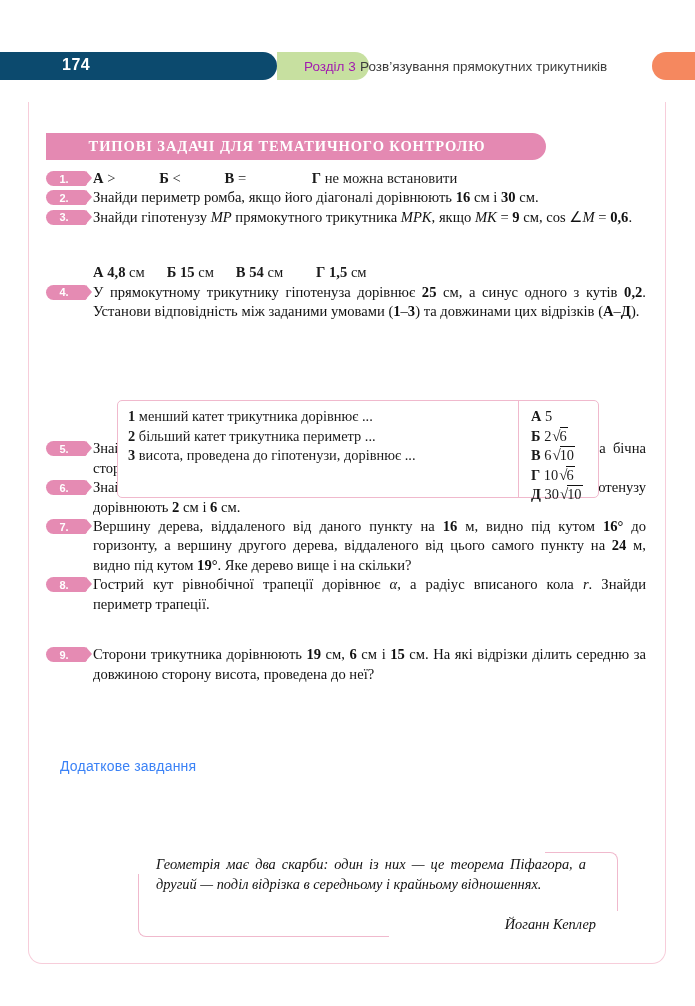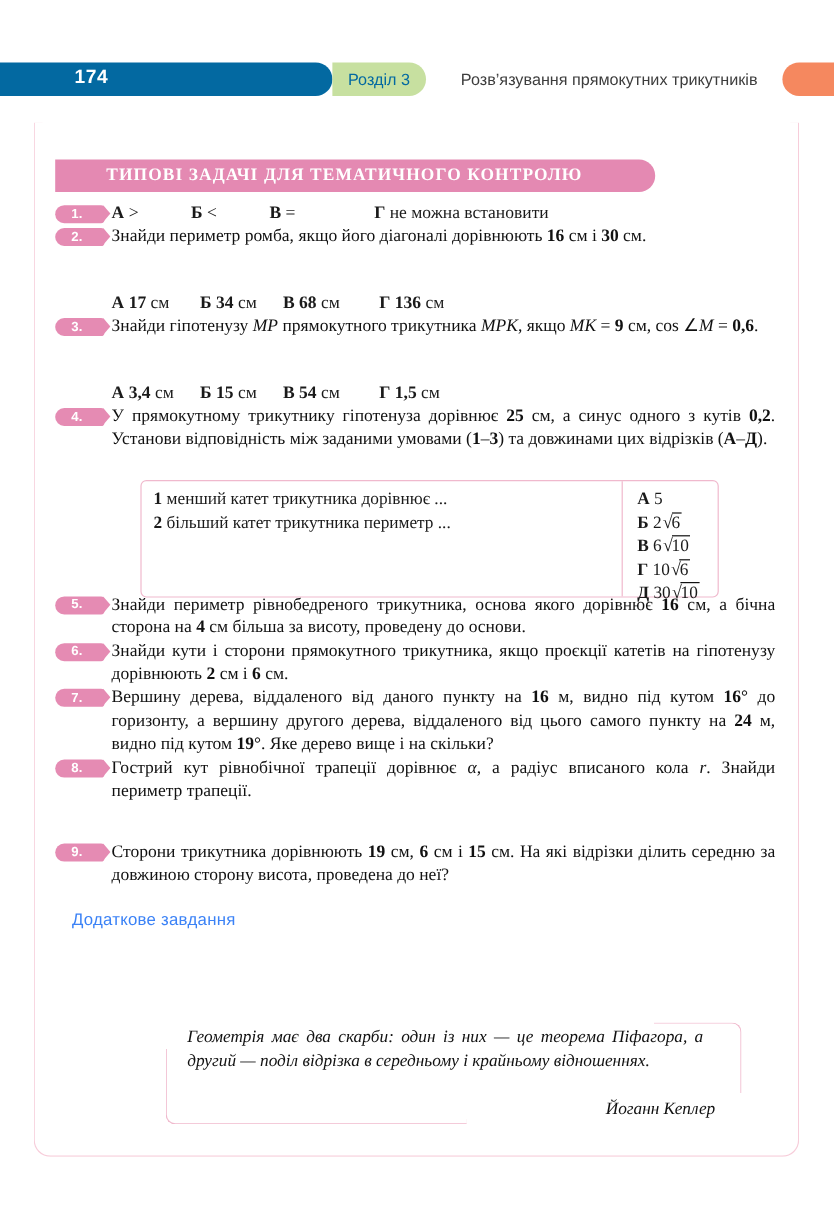--- a/index.html
+++ b/index.html
@@ -23,51 +23,51 @@
     left: 0;
     width: 695px;
     height: 28px;
   }
   .page-num-bar {
     position: absolute;
     left: 0;
     top: 0;
     width: 277px;
     height: 28px;
-    background: #0369a1;
+    background: #0c4a6e;
     border-radius: 0 14px 14px 0;
   }
   .page-num {
     position: absolute;
     left: 62px;
     top: 4px;
     font-family: "Liberation Sans", sans-serif;
     font-weight: bold;
     font-size: 16px;
     color: #ffffff;
     letter-spacing: 0.5px;
   }
   .chapter-pill {
     position: absolute;
     left: 277px;
     top: 0;
     height: 28px;
-    padding: 0 13px 0 13px;
+    padding: 0 13px 0 27px;
     background: #c7e0a0;
     border-radius: 0 14px 14px 0;
     display: flex;
     align-items: center;
     font-family: "Liberation Sans", sans-serif;
     font-size: 13.5px;
-    color: #0369a1;
+    color: #a21caf;
     box-sizing: border-box;
   }
   .chapter-title {
     position: absolute;
-    left: 384px;
+    left: 360px;
     top: 0;
     height: 28px;
     display: flex;
     align-items: center;
     font-family: "Liberation Sans", sans-serif;
     font-size: 13.5px;
     color: #3d3d3d;
     white-space: nowrap;
   }
   .header-cap {
@@ -318,27 +318,26 @@
 <div class="problems">
 
   <div class="problem">
     <span class="badge">1.</span>
     <div class="opts"><b class="bl">А</b> &gt;            <b class="bl">Б</b> &lt;            <b class="bl">В</b> =                  <b class="bl">Г</b> не можна встановити</div>
   </div>
 
   <div class="problem">
     <span class="badge">2.</span>
     <div class="ptext">Знайди периметр ромба, якщо його діагоналі дорівнюють <b class="bl">16</b> см і <b class="bl">30</b> см.</div>
-    <div class="opts"><b class="bl">А 17</b> см       <b class="bl">Б 34</b> см      <b class="bl">В 68</b> см         <b class="bl">Г 136</b> см</div>
   </div>
 
   <div class="problem">
     <span class="badge">3.</span>
     <div class="ptext">Знайди гіпотенузу <i class="mv">MP</i> прямокутного трикутника <i class="mv">MPK</i>, якщо <i class="mv">MK</i> = <b class="bl">9</b> см, cos ∠<i class="mv">M</i> = <b class="bl">0,6</b>.</div>
-    <div class="opts"><b class="bl">А 3,4</b> см      <b class="bl">Б 15</b> см      <b class="bl">В 54</b> см         <b class="bl">Г 1,5</b> см</div>
+    <div class="opts"><b class="bl">А 4,8</b> см      <b class="bl">Б 15</b> см      <b class="bl">В 54</b> см         <b class="bl">Г 1,5</b> см</div>
   </div>
 
   <div class="problem">
     <span class="badge">4.</span>
     <div class="ptext">У прямокутному трикутнику гіпотенуза дорівнює <b class="bl">25</b> см, а синус одного з кутів <b class="bl">0,2</b>. Установи відповідність між заданими умовами (<b class="bl">1</b>–<b class="bl">3</b>) та довжинами цих відрізків (<b class="bl">А</b>–<b class="bl">Д</b>).</div>
   </div>
 
   <div style="height:118px;"></div>
 
   <div class="problem">
@@ -367,20 +366,21 @@
     <span class="badge">9.</span>
     <div class="ptext">Сторони трикутника дорівнюють <b class="bl">19</b> см, <b class="bl">6</b> см і <b class="bl">15</b> см. На які відрізки ділить середню за довжиною сторону висота, проведена до неї?</div>
   </div>
 
 </div>
 
 <div class="match-table">
   <div class="mt-left">
     <div class="mt-row"><span class="num">1</span> <span>менший катет трикутника дорівнює ...</span></div>
     <div class="mt-row"><span class="num">2</span> <span>більший катет трикутника периметр ...</span></div>
+    <div class="mt-row"><span class="num">3</span> <span>висота, проведена до гіпотенузи, дорівнює ...</span></div>
   </div>
   <div class="mt-right">
     <div class="mt-opt"><span class="ltr">А</span> <span>5</span></div>
     <div class="mt-opt"><span class="ltr">Б</span> <span>2</span><span class="sqrt"><span class="rad">√</span><span class="rnum">6</span></span></div>
     <div class="mt-opt"><span class="ltr">В</span> <span>6</span><span class="sqrt"><span class="rad">√</span><span class="rnum">10</span></span></div>
     <div class="mt-opt"><span class="ltr">Г</span> <span>10</span><span class="sqrt"><span class="rad">√</span><span class="rnum">6</span></span></div>
     <div class="mt-opt"><span class="ltr">Д</span> <span>30</span><span class="sqrt"><span class="rad">√</span><span class="rnum">10</span></span></div>
   </div>
 </div>
 

